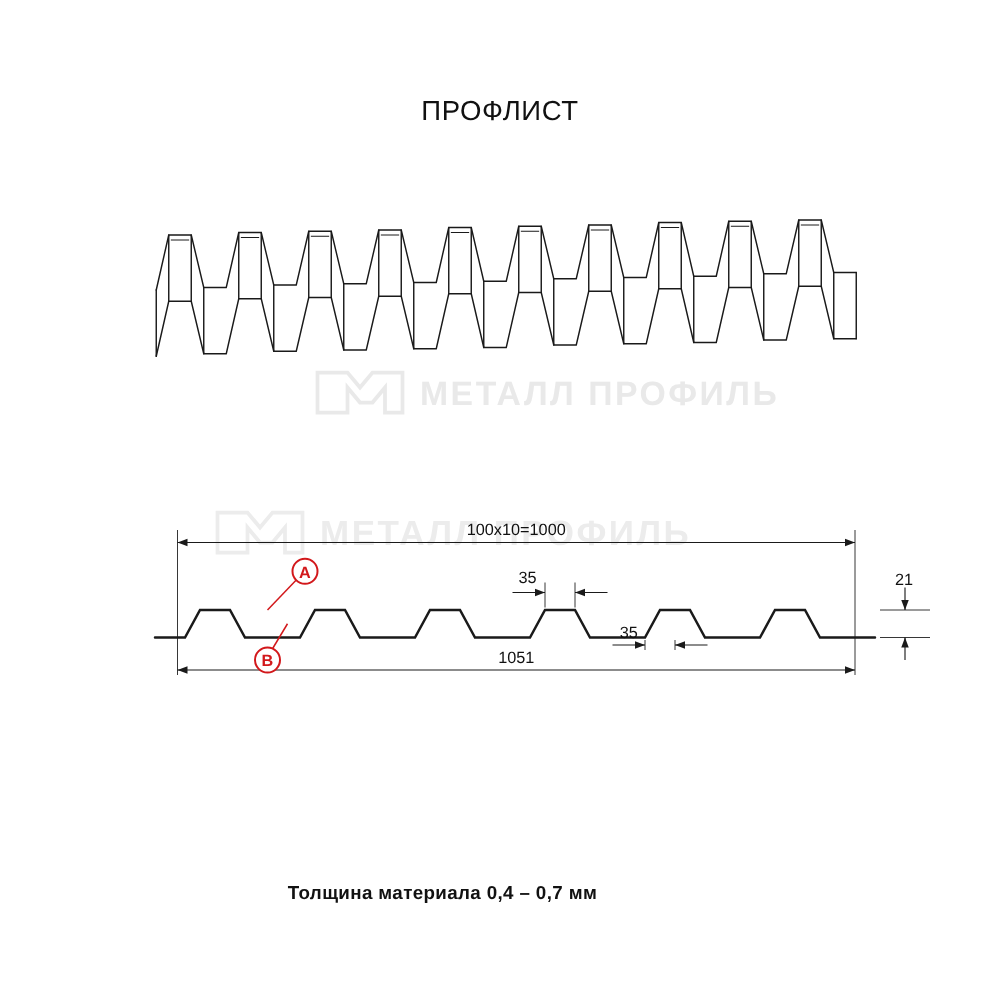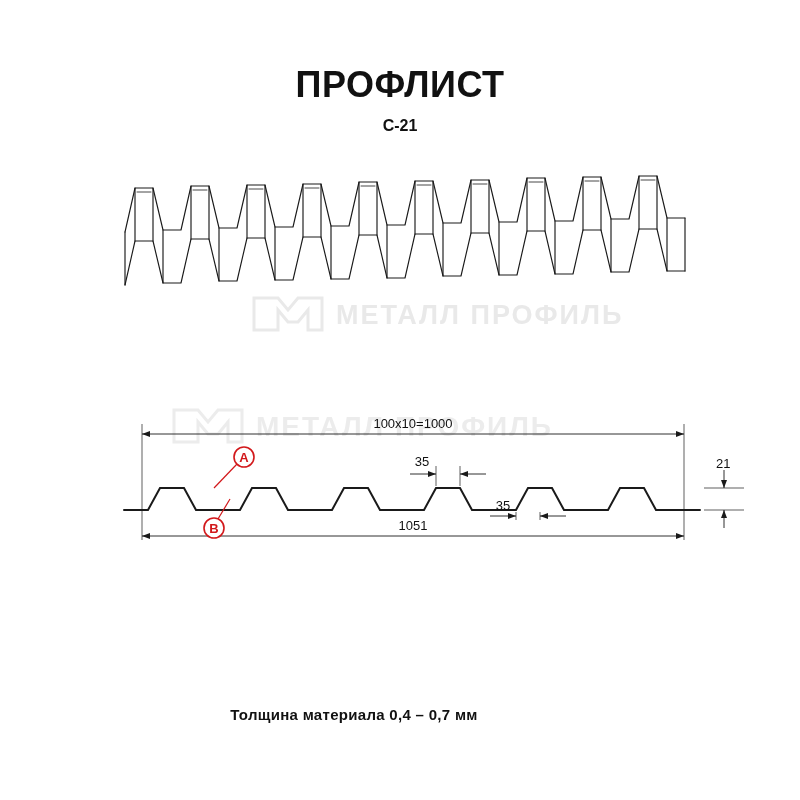--- a/index.html
+++ b/index.html
@@ -14,26 +14,26 @@
     color: #1a1a1a;
     position: relative;
     overflow: hidden;
   }
   .page {
     position: absolute;
     inset: 0;
   }
   .title {
     position: absolute;
-    top: 64px;
+    top: 76px;
     left: 0;
     width: 800px;
     text-align: center;
-    font-size: 36px;
-    font-weight: bold;
+    font-size: 22px;
+    font-weight: normal;
     letter-spacing: 0.5px;
     color: #111111;
   }
   .subtitle {
     position: absolute;
     top: 117px;
     left: 0;
     width: 800px;
     text-align: center;
     font-size: 16px;
@@ -83,21 +83,20 @@
     font-weight: bold;
     fill: #d2181b;
   }
 </style>
 </head>
 <body>
 
 <div class="page">
 
   <div class="title">ПРОФЛИСТ</div>
-  <div class="subtitle">С-21</div>
 
   <div class="wm wm-1">
     <svg width="330" height="60" viewBox="0 0 330 60">
       <g fill="none" stroke="#e9e9e9" stroke-width="3">
         <path d="M6 48 L6 16 L30 16 L40 28 L50 16 L74 16 L74 48 L60 48 L60 28 L50 40 L40 40 L30 28 L30 48 Z"></path>
       </g>
       <text x="88" y="42" font-family="Liberation Sans, sans-serif" font-size="27" font-weight="bold" fill="#e9e9e9" letter-spacing="2">МЕТАЛЛ ПРОФИЛЬ</text>
     </svg>
   </div>
 

